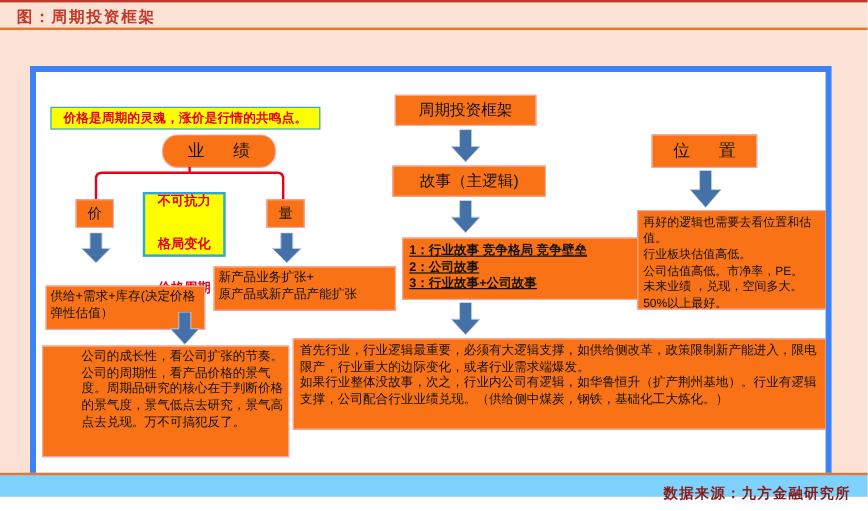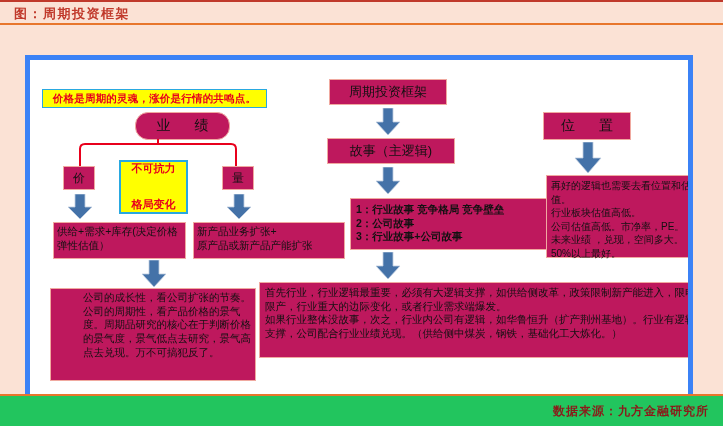--- a/index.html
+++ b/index.html
@@ -34,41 +34,41 @@
   .canvas{
     position:absolute;left:25px;top:30px;width:668px;height:357px;
     background:#ffffff;
     border:5px solid #3b82f6;
     box-sizing:border-box;
     overflow:hidden;
   }
 
   
   .footer-bar{
-    position:absolute;left:0;top:394px;width:723px;height:32px;
-    background:#22c55e;
+    position:absolute;left:0;top:394px;width:723px;height:20px;
+    background:#7dd3fc;
     border-top:2px solid #e8762c;
     box-sizing:border-box;
   }
   .footer-text{
     position:absolute;right:14px;top:7px;
     font-size:12px;font-weight:bold;color:#8b1a1a;
     letter-spacing:1px;white-space:nowrap;
   }
 
   
   .node{
     position:absolute;box-sizing:border-box;
-    background:#be185d;
+    background:#f97316;
     border:1px solid #f0a9a0;
     color:#111;
     font-size:10px;
     line-height:1.25;
   }
-  .node.pad{padding:2px 3px;margin-left:15px;}
+  .node.pad{padding:2px 3px;}
   .node.center{display:flex;align-items:center;justify-content:center;text-align:center;}
   .hdr{font-size:14px;letter-spacing:10px;text-indent:10px;}
   .hdr2{font-size:13px;}
   .bold{font-weight:bold;}
 
   .highlight{
     position:absolute;box-sizing:border-box;
     background:#ffff00;
     border:1px solid #29a8e0;
     color:#e8001c;
@@ -152,40 +152,40 @@
           <polygon points="8,0 18,0 18,13 25,13 13,25 1,13 8,13" fill="#4472a8" stroke="#bfcde0" stroke-width="0.8"></polygon>
         </svg>
       </div>
 
       <div class="arrow" style="left:196px;top:134px;">
         <svg width="26" height="26" viewBox="0 0 26 26">
           <polygon points="8,0 18,0 18,13 25,13 13,25 1,13 8,13" fill="#4472a8" stroke="#bfcde0" stroke-width="0.8"></polygon>
         </svg>
       </div>
 
-      <div class="node pad bodytext" style="left:8px;top:162px;width:133px;height:37px;">供给+需求+库存(决定价格弹性估值）</div>
+      <div class="node pad bodytext" style="left:8px;top:178px;width:133px;height:37px;">供给+需求+库存(决定价格弹性估值）</div>
 
       <div class="node pad bodytext" style="left:148px;top:162px;width:152px;height:37px;white-space:pre-line;">新产品业务扩张+
 原产品或新产品产能扩张</div>
 
       <div class="arrow" style="left:111px;top:200px;">
         <svg width="26" height="28" viewBox="0 0 26 28">
           <polygon points="8,0 18,0 18,14 25,14 13,27 1,14 8,14" fill="#4472a8" stroke="#bfcde0" stroke-width="0.8"></polygon>
         </svg>
       </div>
 
       <div class="node pad bodytext" style="left:5px;top:228px;width:206px;height:93px;padding-left:32px;">公司的成长性，看公司扩张的节奏。公司的周期性，看产品价格的景气度。周期品研究的核心在于判断价格的景气度，景气低点去研究，景气高点去兑现。万不可搞犯反了。</div>
 
       <div class="arrow" style="left:345px;top:107px;">
         <svg width="26" height="28" viewBox="0 0 26 28">
           <polygon points="8,0 18,0 18,14 25,14 13,27 1,14 8,14" fill="#4472a8" stroke="#bfcde0" stroke-width="0.8"></polygon>
         </svg>
       </div>
 
-      <div class="node pad bodytext bold" style="left:305px;top:138px;width:204px;height:52px;padding:4px 5px;">
+      <div class="node pad bodytext bold" style="left:305px;top:138px;width:204px;height:52px;padding:4px 5px;text-decoration:underline;">
         <div>1：行业故事 竞争格局 竞争壁垒</div>
         <div>2：公司故事</div>
         <div>3：行业故事+公司故事</div>
       </div>
 
       <div class="arrow" style="left:345px;top:192px;">
         <svg width="26" height="28" viewBox="0 0 26 28">
           <polygon points="8,0 18,0 18,14 25,14 13,27 1,14 8,14" fill="#4472a8" stroke="#bfcde0" stroke-width="0.8"></polygon>
         </svg>
       </div>

